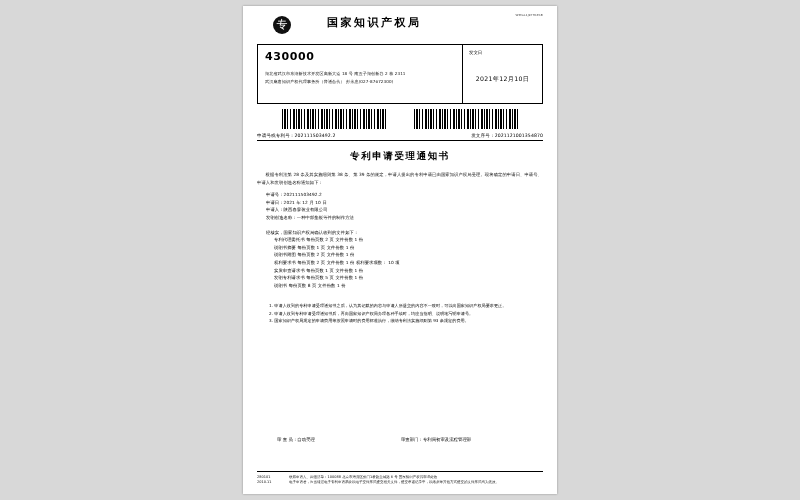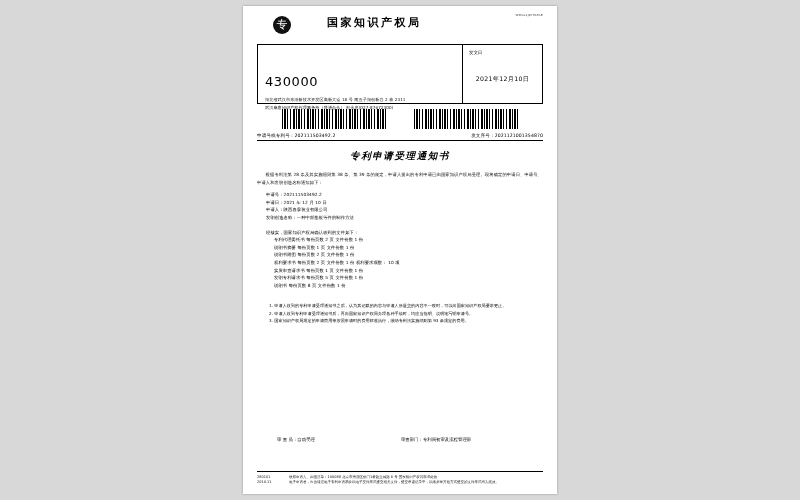--- a/index.html
+++ b/index.html
@@ -76,25 +76,24 @@
   .addr-left {
     position: absolute;
     left: 0;
     top: 0;
     width: 206px;
     height: 100%;
     padding: 5px 4px 0 7px;
     box-sizing: border-box;
   }
   .postcode {
-    font-size: 13px;
-    font-weight: normal;
+    font-size: 11px;
+    font-weight: bold;
     letter-spacing: 0.6px;
     margin-bottom: 7px;
-    margin-top: 24px;
   }
   .addr-line {
     font-size: 4.1px;
     line-height: 8px;
     color: #111;
     letter-spacing: 0.1px;
   }
   .addr-right {
     position: absolute;
     right: 0;
@@ -146,21 +145,20 @@
     font-size: 4.6px;
   }
   .numline .seg { letter-spacing: 0.1px; }
 
   .doc-title {
     text-align: center;
     font-size: 9.5px;
     font-weight: bold;
     letter-spacing: 1.6px;
     margin: 9px 0 8px 0;
-    font-style: italic;
   }
 
   .para {
     font-size: 4.3px;
     line-height: 7.6px;
     text-indent: 8.6px;
     color: #111;
     letter-spacing: 0.1px;
   }
   .fields {

